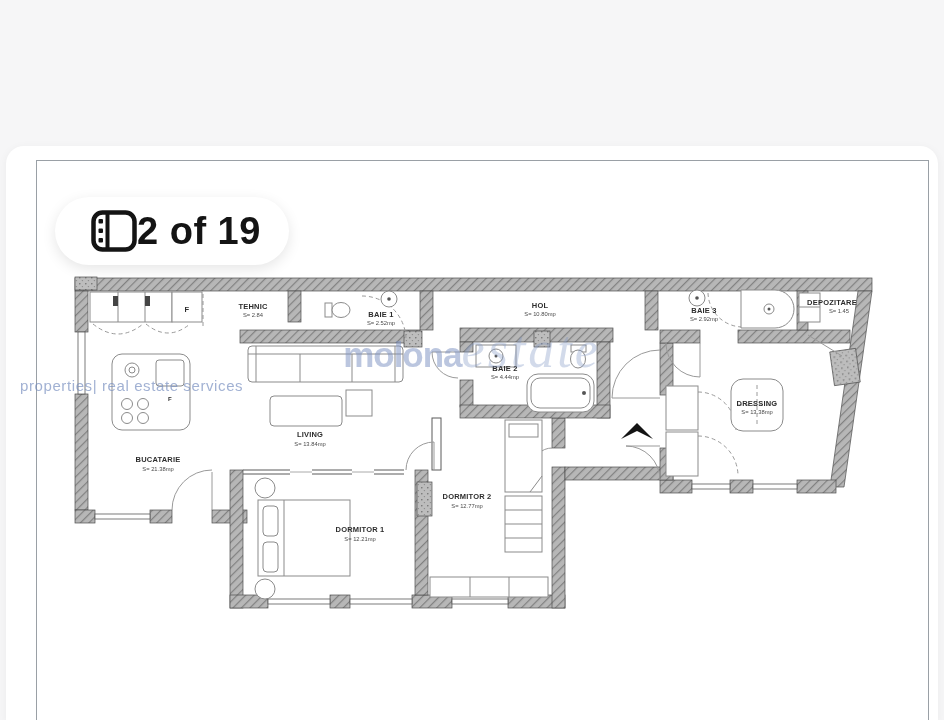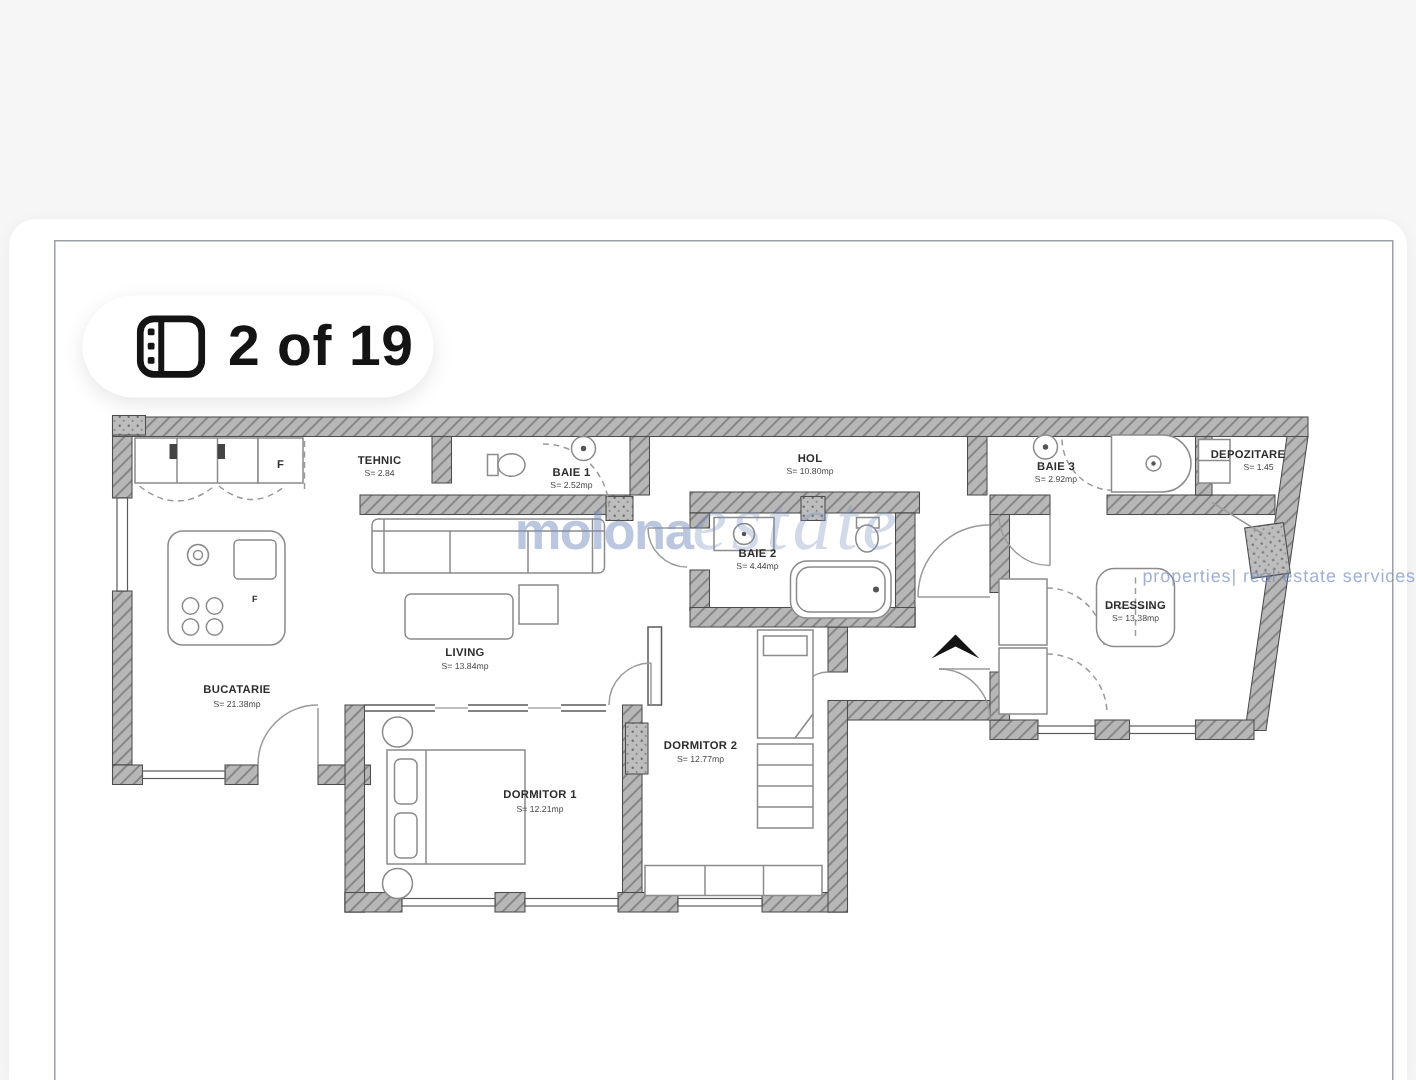--- a/index.html
+++ b/index.html
@@ -25,29 +25,30 @@
   }
   .wm-primary{
     font-size:35px;font-weight:700;letter-spacing:-1px;
     color:rgba(124,146,194,.52);
   }
   .wm-secondary{
     font-family:"Liberation Serif",serif;font-style:italic;font-weight:400;
     font-size:52px;letter-spacing:3px;color:rgba(124,146,194,.34);
   }
   .wm-tagline{
-    position:absolute;left:0;right:0;top:377px;text-align:right;z-index:3;
-    font-size:12px;letter-spacing:.6px;color:rgba(116,140,190,.68);
+    position:absolute;left:0;right:0;top:377px;text-align:left;z-index:3;
+    font-size:15px;letter-spacing:.6px;color:rgba(116,140,190,.68);
     pointer-events:none;
+    padding-left:20px;
   }
   .count-badge{
     position:absolute;left:55px;top:197px;width:234px;height:68px;
     background:#fff;border-radius:34px;z-index:5;
     box-shadow:0 4px 14px rgba(0,0,0,.10);
-    display:flex;align-items:center;padding-left:36px;box-sizing:border-box;gap:15px;
+    display:flex;align-items:center;padding-left:36px;box-sizing:border-box;
   }
   .count-badge .label{font-size:38px;font-weight:600;color:#141414;letter-spacing:.5px;}
   
   .w{fill:url(#hatch);stroke:#4d4d4d;stroke-width:.7;}
   .col{fill:url(#speckle);stroke:#4d4d4d;stroke-width:.7;}
   .f{fill:#fff;stroke:#8b8b8b;stroke-width:1;}
   .fl{stroke:#8b8b8b;stroke-width:1;fill:none;}
   .t{stroke:#5a5a5a;stroke-width:1;fill:#fff;}
   .d{stroke:#9a9a9a;stroke-width:1;fill:none;}
   .dd{stroke:#9a9a9a;stroke-width:1;fill:none;stroke-dasharray:4 3;}

